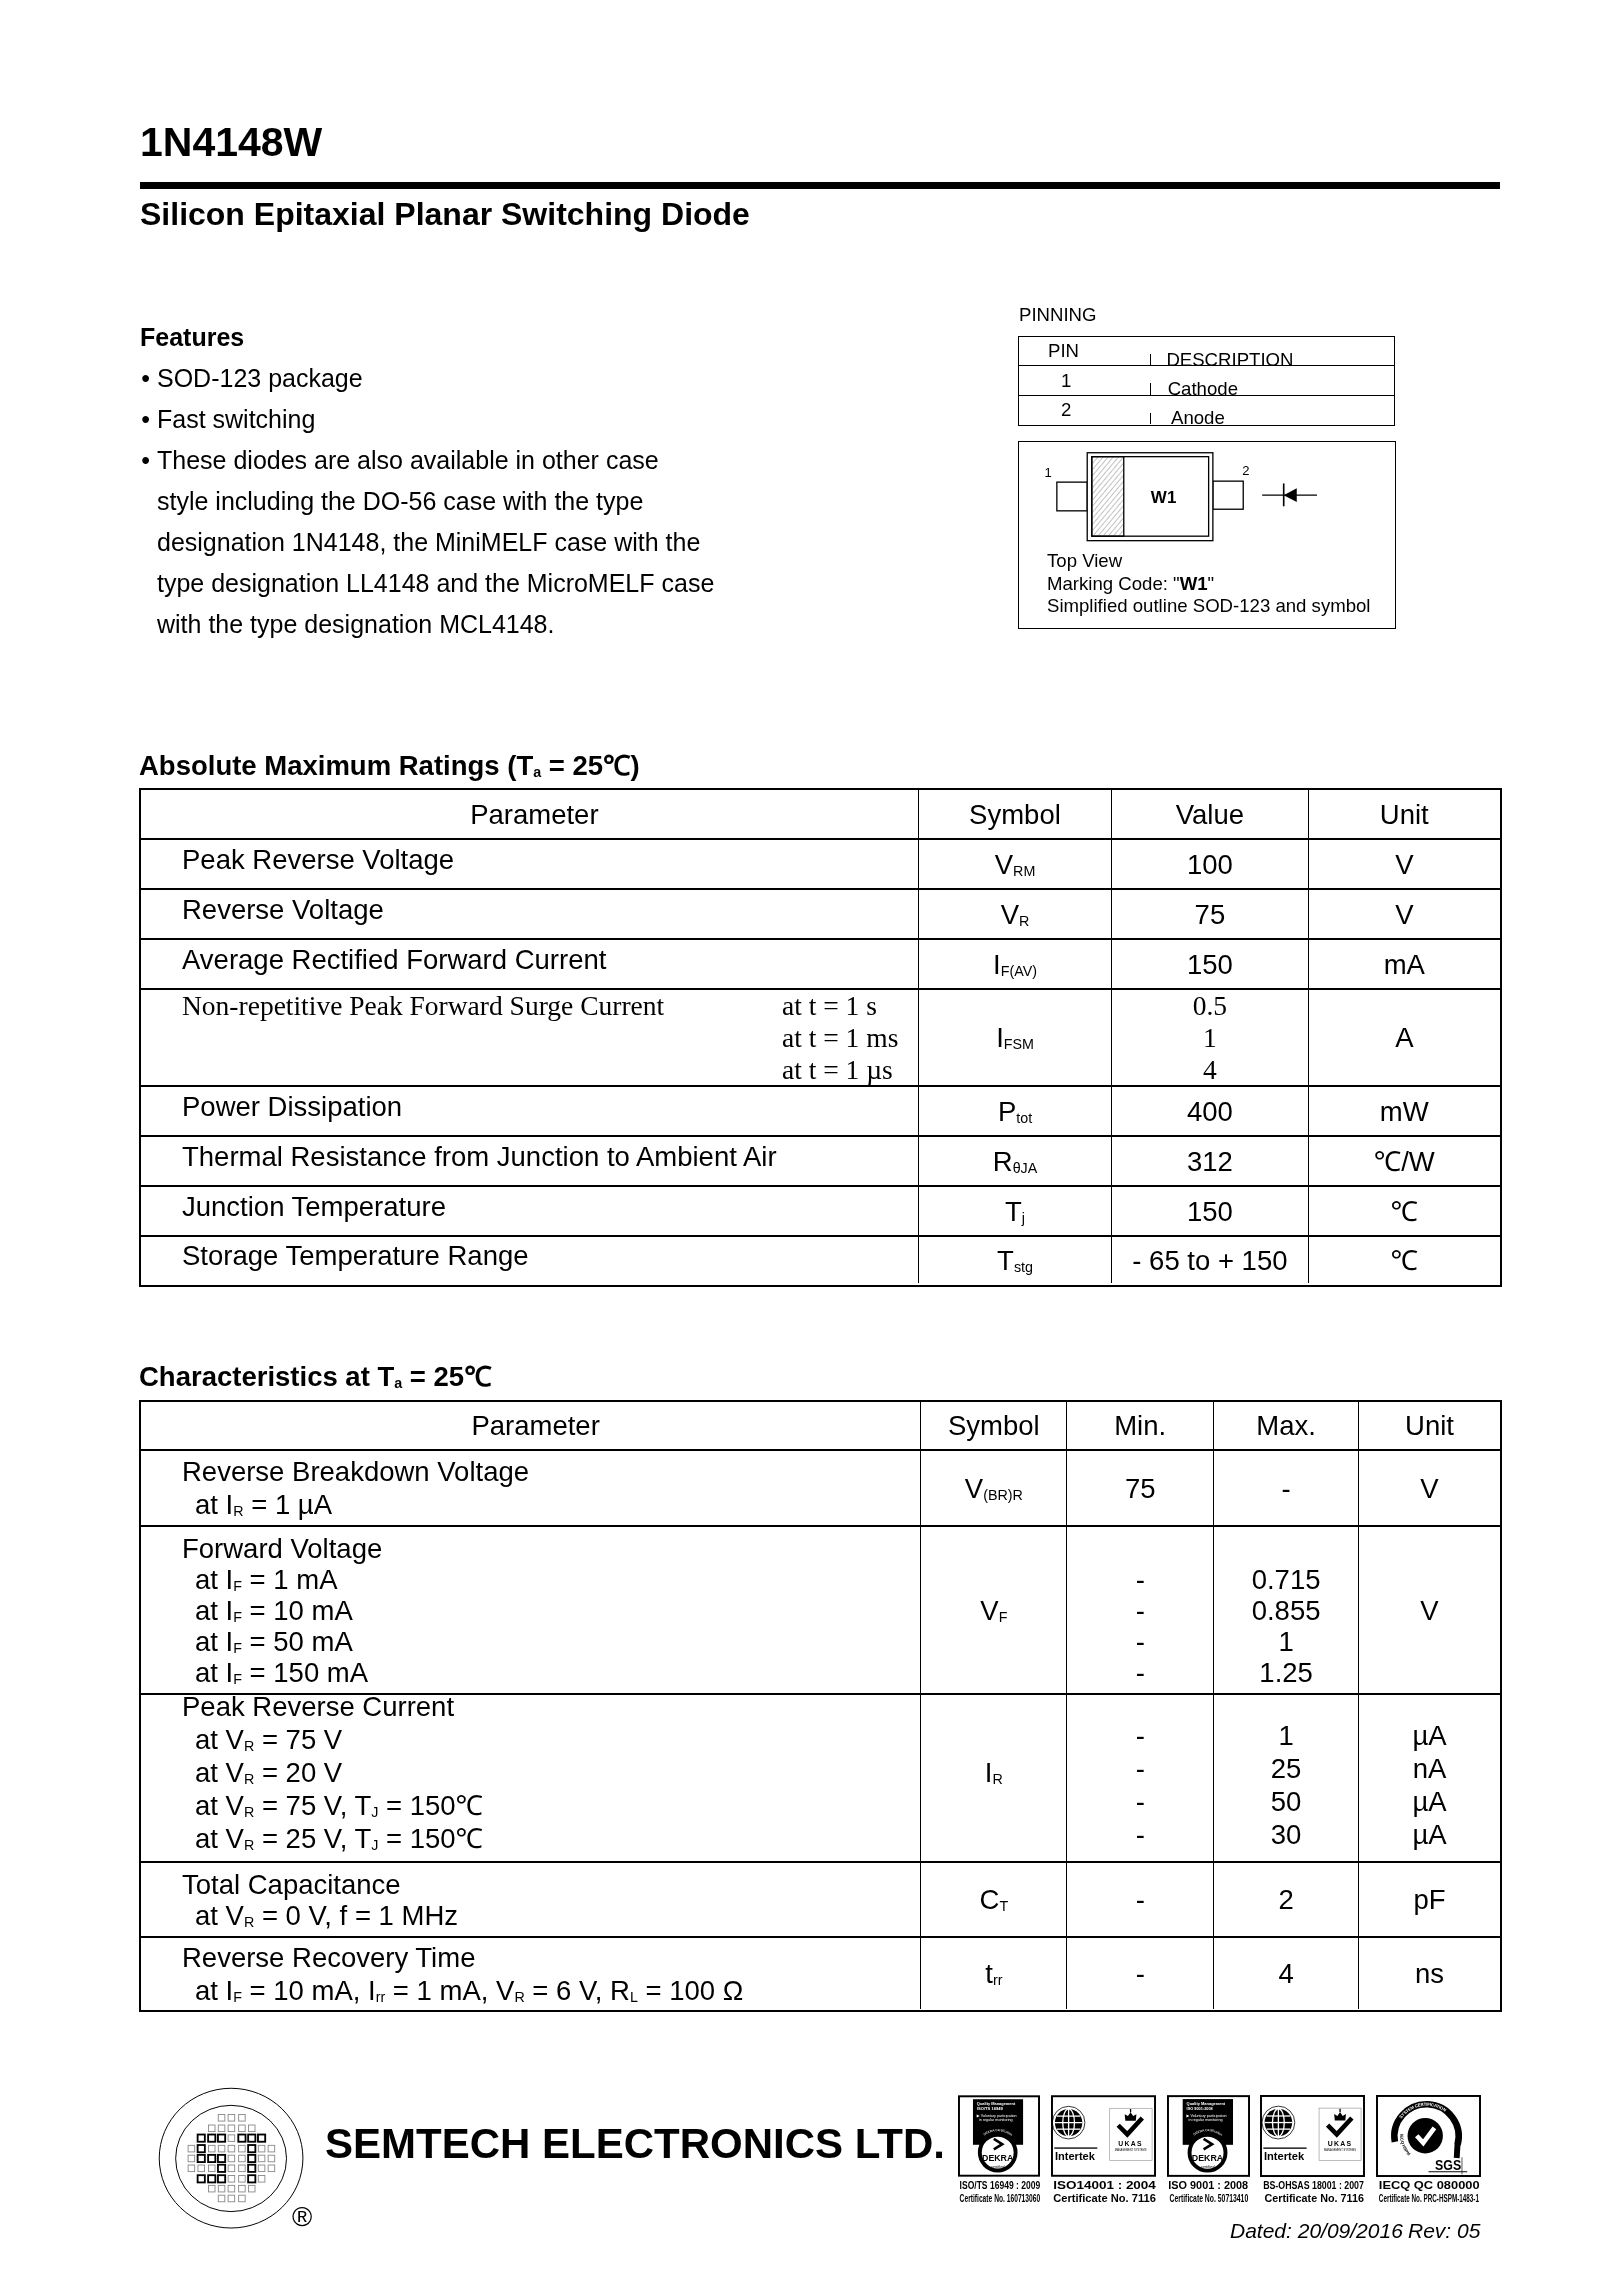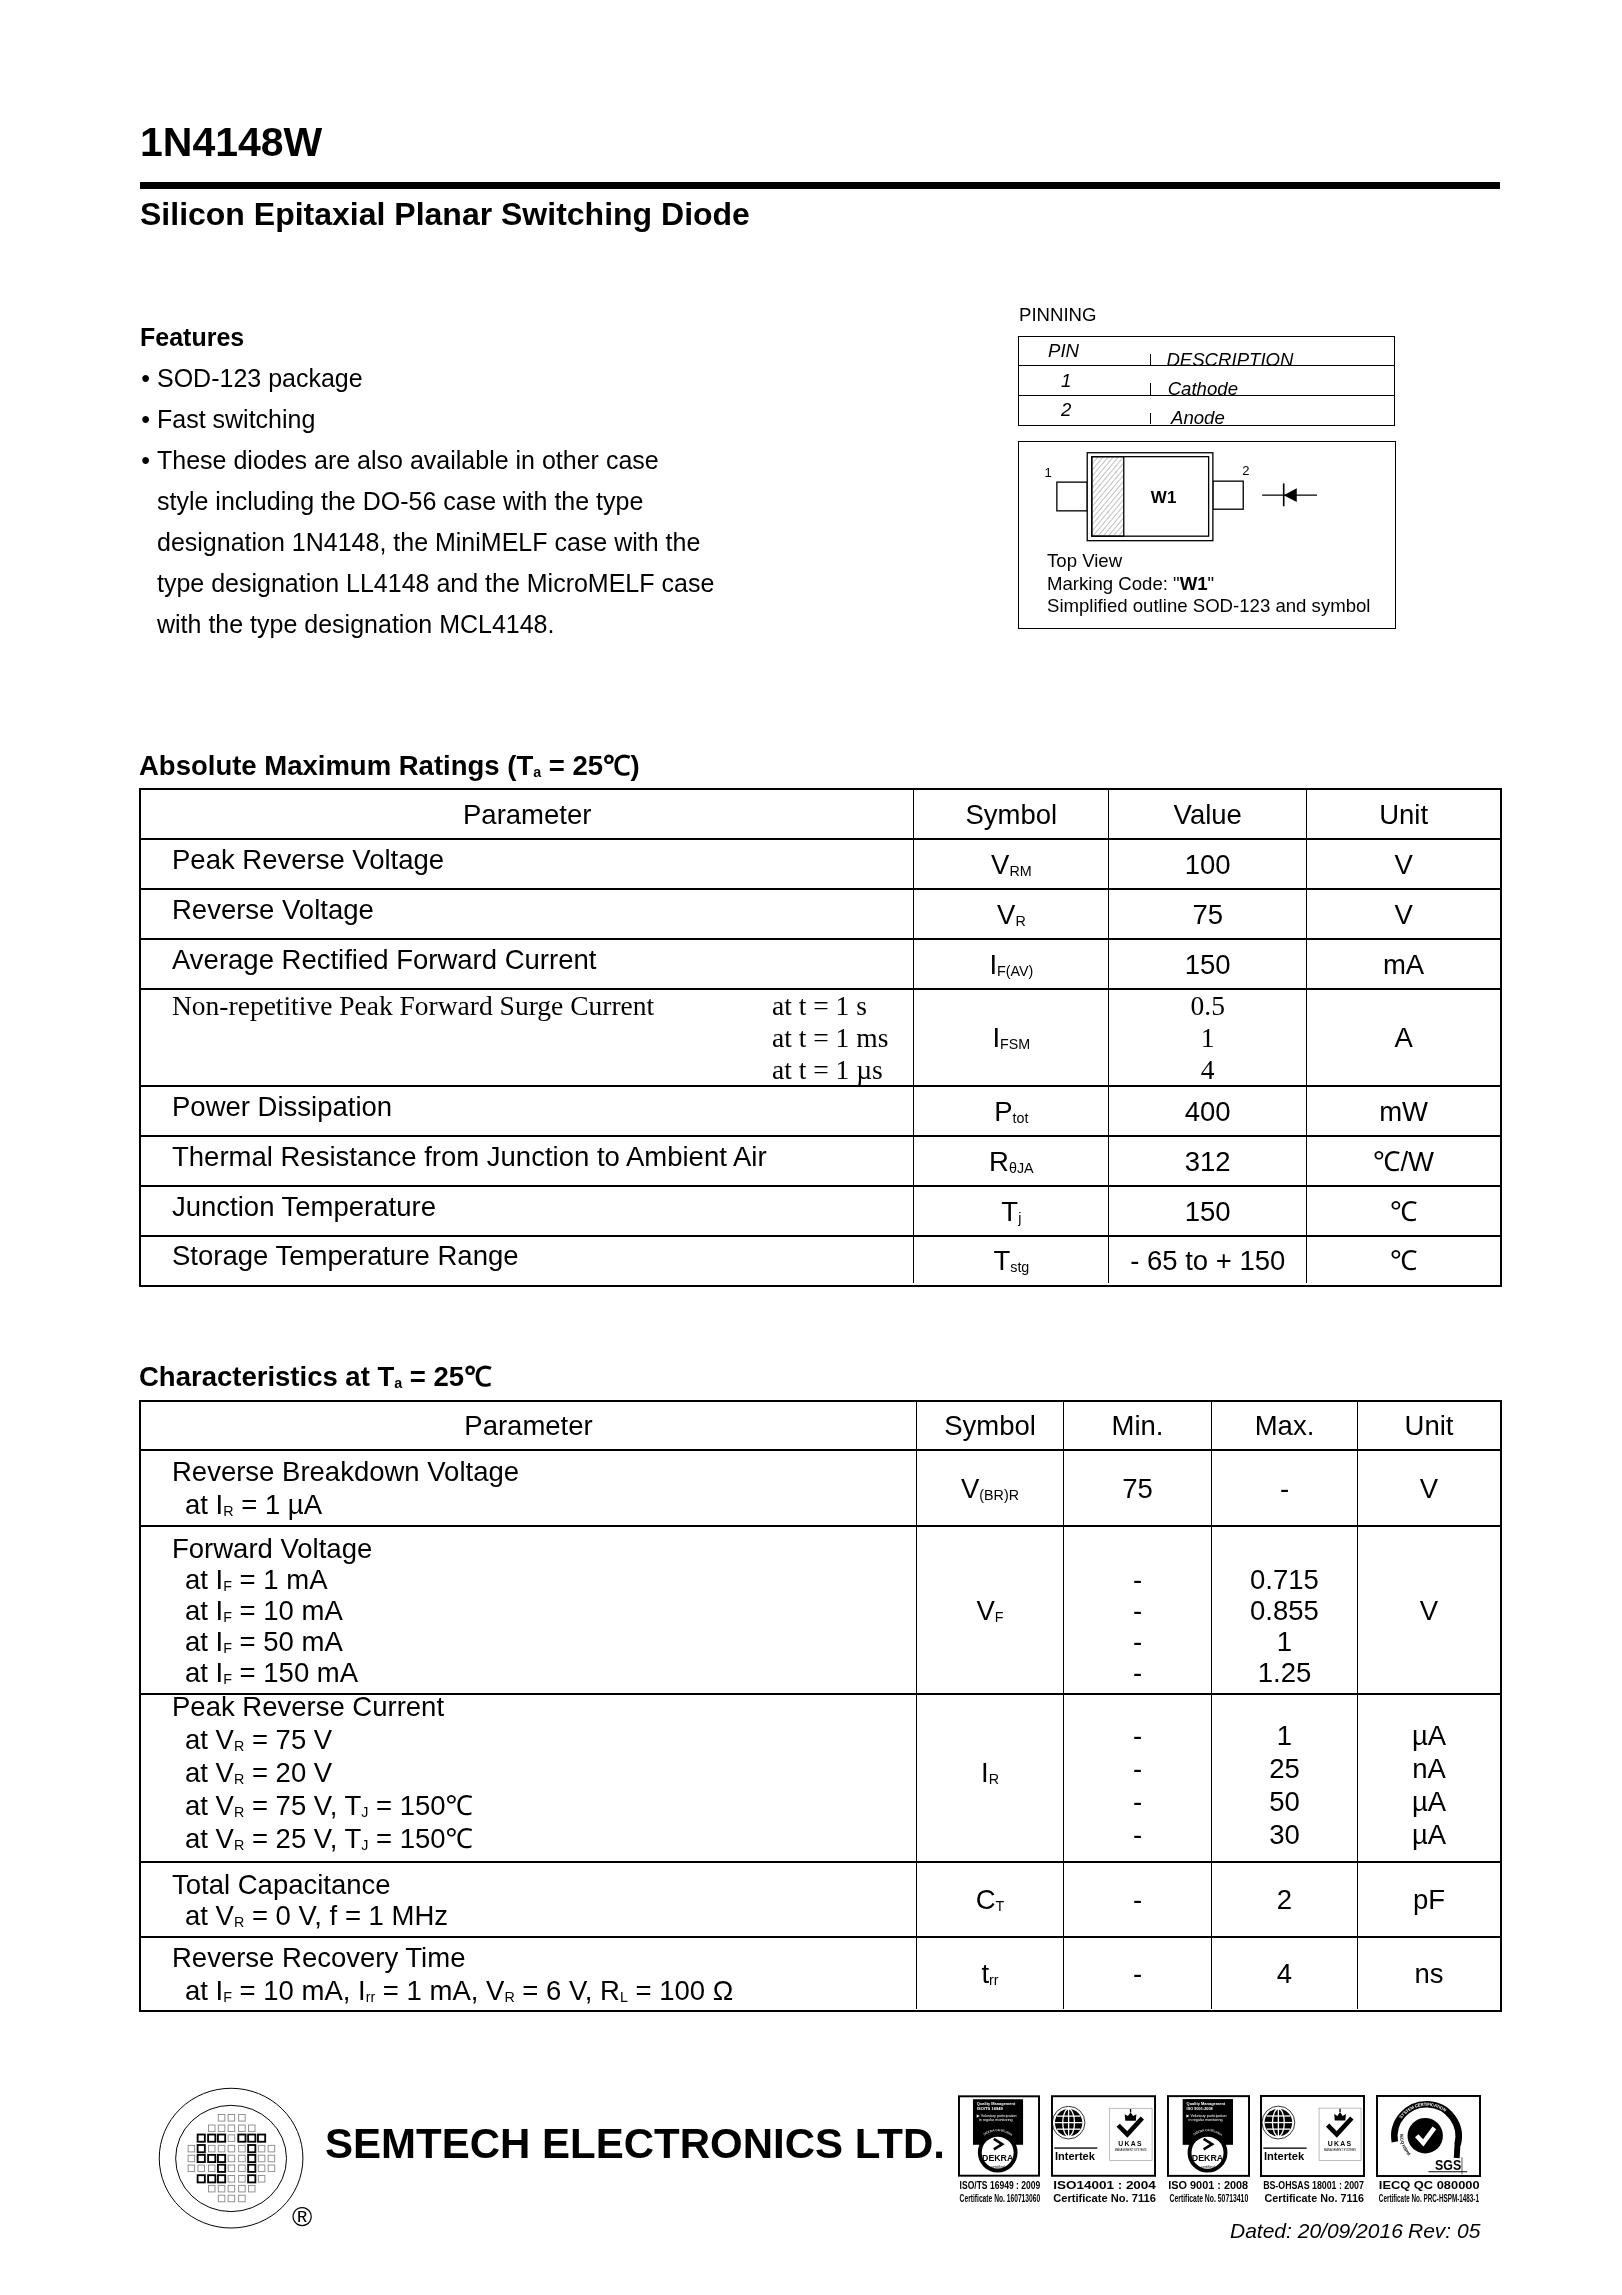--- a/index.html
+++ b/index.html
@@ -11,28 +11,28 @@
 .rule{left:140px;top:182px;width:1360px;height:7.2px;background:#000;}
 .subtitle{left:140px;top:198px;font-size:32px;line-height:33px;font-weight:bold;}
 .features{left:140px;top:317px;font-size:25px;line-height:41px;}
 .feat-title{font-weight:bold;}
 .feat-item{position:relative;padding-left:17px;}
 .feat-bullet{position:absolute;left:1.3px;top:0;}
 .pin-title{left:1019px;top:304px;font-size:18.6px;line-height:22px;}
 .pin-table{left:1018px;top:336px;width:377px;height:90px;border:1.6px solid #000;box-sizing:border-box;font-size:18.6px;}
 .prow{display:flex;box-sizing:border-box;border-top:1.6px solid #000;}
 .prow.first{border-top:none;}
-.pcell{box-sizing:border-box;display:flex;align-items:center;line-height:22px;white-space:nowrap;font-style:italic;}
+.pcell{box-sizing:border-box;display:flex;align-items:center;line-height:22px;white-space:nowrap;}
 .pc1{width:131px;}
 .pc2{width:243px;border-left:1.6px solid #000;margin-top:17px;}
 .diag{left:1018px;top:441px;width:378px;height:188px;border:1.6px solid #000;box-sizing:border-box;}
 .diag-cap{left:1047px;top:550px;font-size:18.6px;line-height:22.6px;}
 .tbl-title{font-size:27.5px;line-height:33px;font-weight:bold;}
 .tbl{position:absolute;border:2px solid #000;box-sizing:border-box;font-size:27.5px;}
-.tr{display:flex;box-sizing:border-box;border-top:2px solid #000;}
+.tr{display:flex;box-sizing:border-box;border-top:2px solid #000;padding-left:10px;}
 .tr.first{border-top:none;}
 .tc{box-sizing:border-box;border-left:1.6px solid #000;display:flex;flex-direction:column;justify-content:center;line-height:33px;white-space:nowrap;position:relative;}
 .tc.first{border-left:none;}
 .tc.c{align-items:center;text-align:center;}
 .tc.p{align-items:flex-start;padding-left:31px;}
 .tc.up{padding-bottom:9.2px;text-align:right;}
 .tc.up16{padding-bottom:10.5px;}
 .tc.top{justify-content:flex-start;}
 .l48{line-height:31px !important;}
 .l485{line-height:32px !important;font-family:Liberation Serif, serif;}

